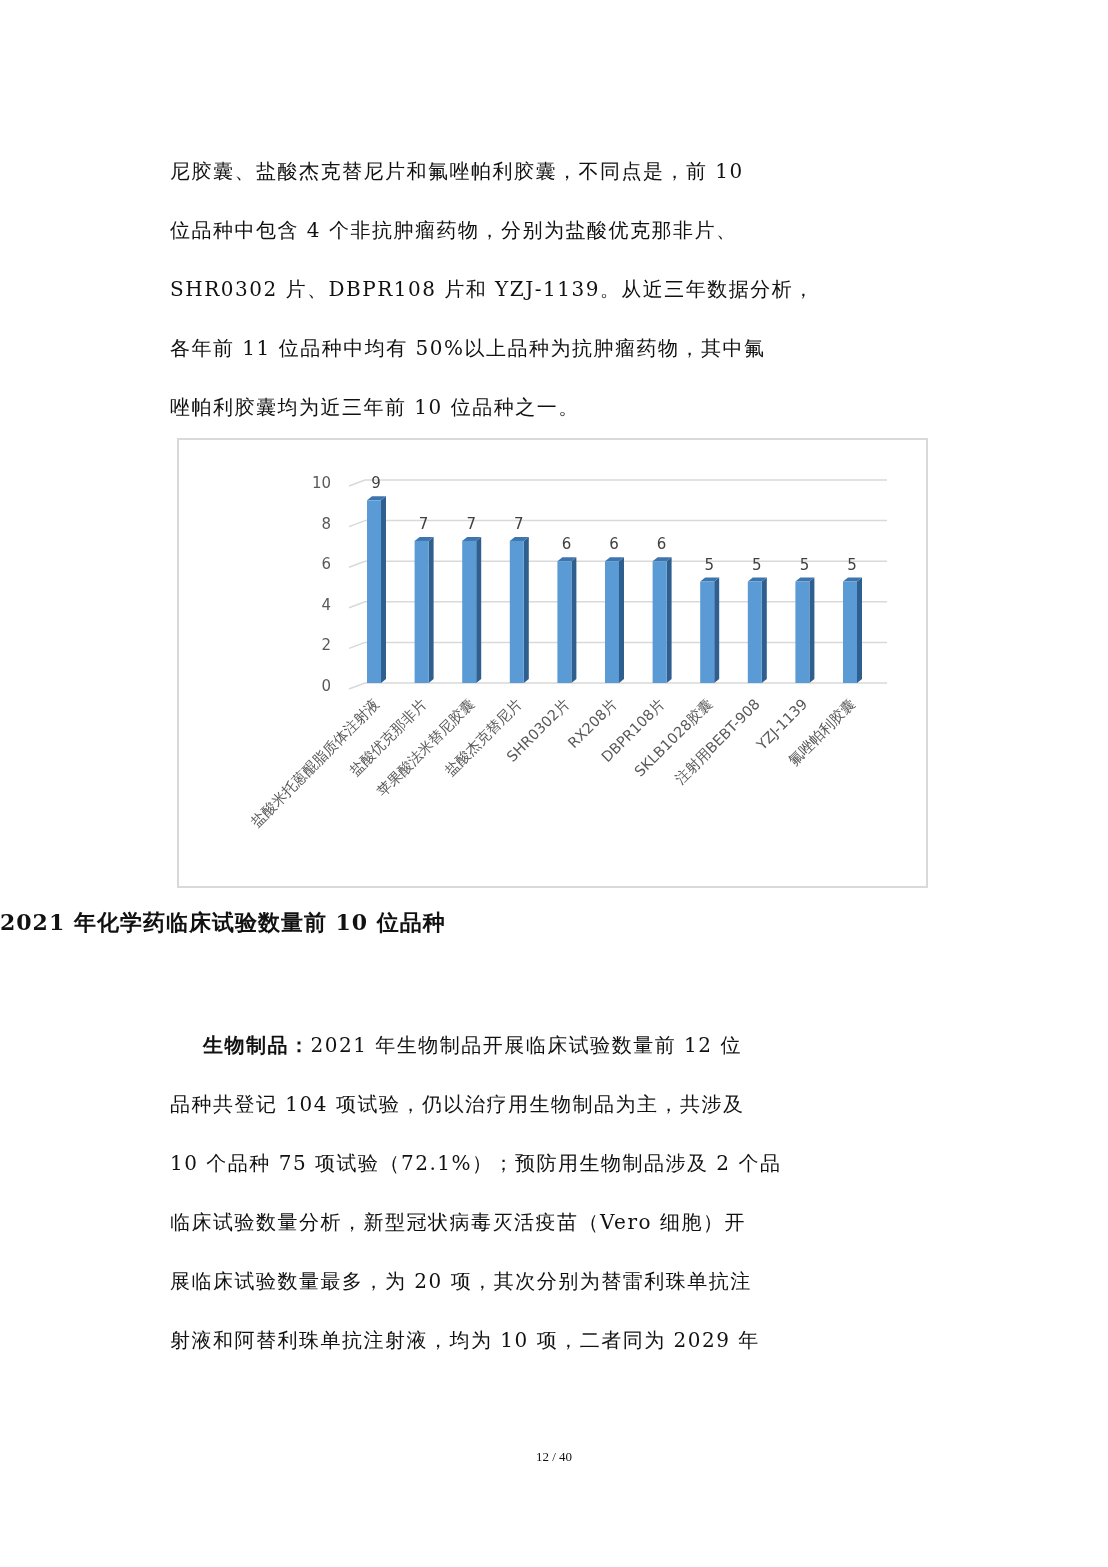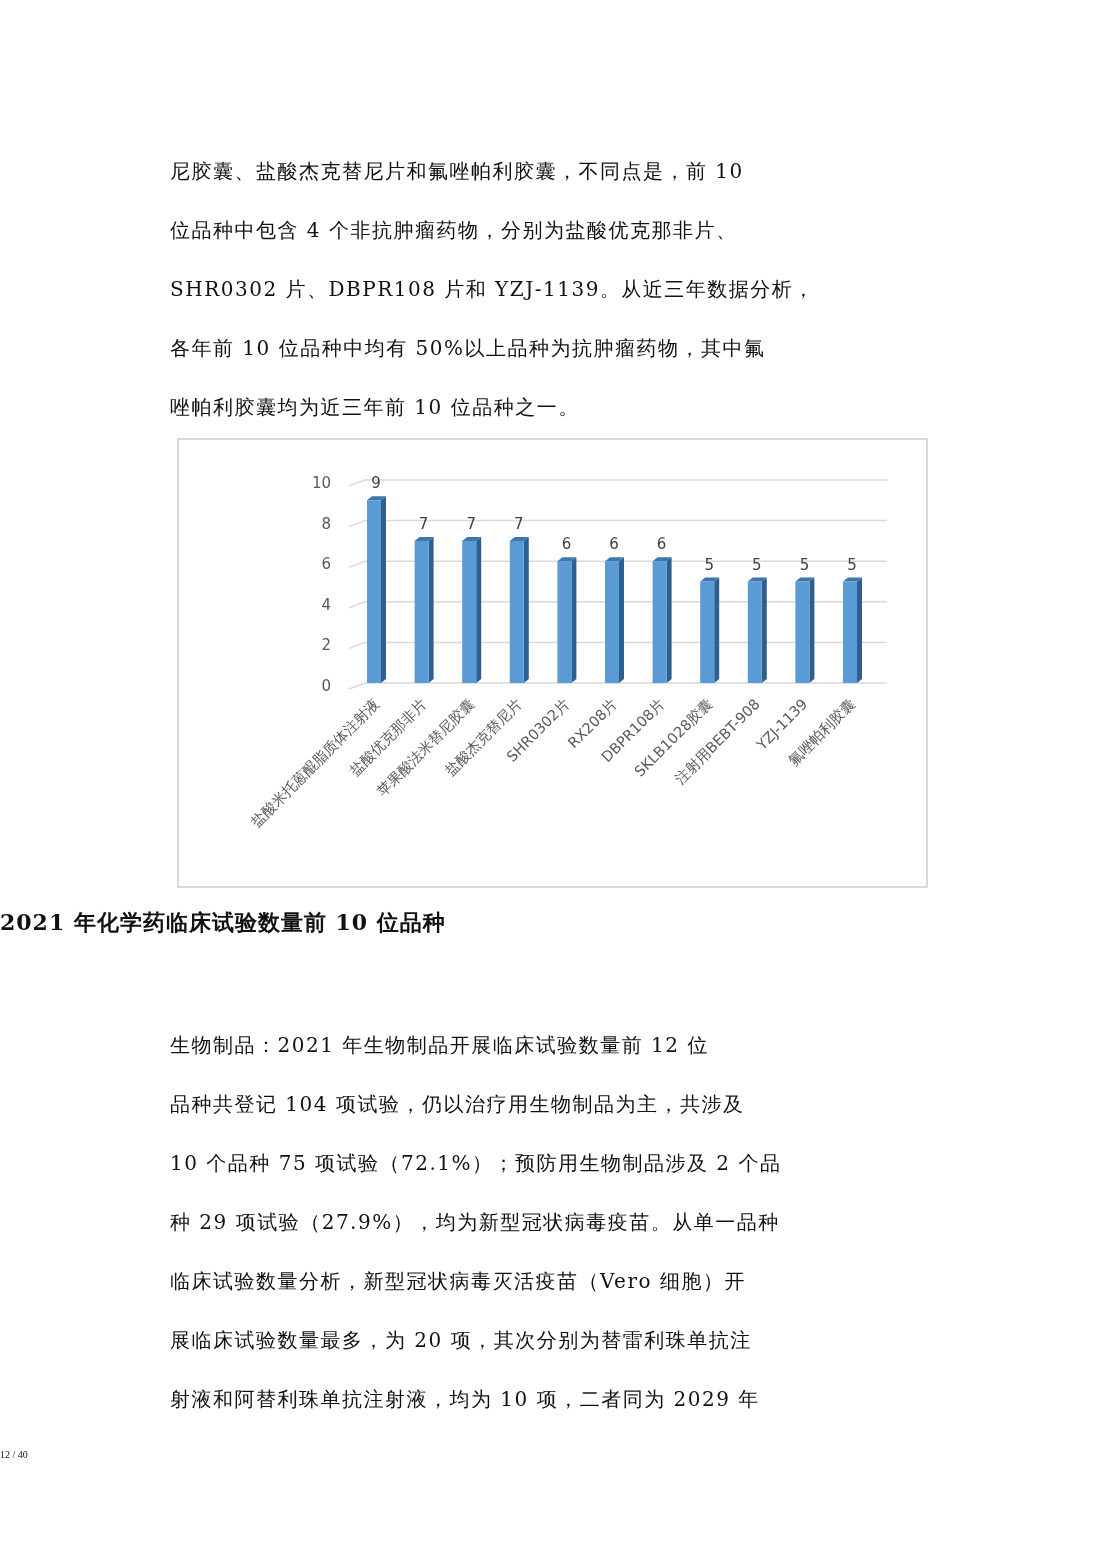--- a/index.html
+++ b/index.html
@@ -3,37 +3,37 @@
 <meta charset="utf-8">
 <style>
   html, body { margin: 0; padding: 0; background: #ffffff; }
   body { width: 1108px; height: 1567px; position: relative; overflow: hidden;
          font-family: "DejaVu Serif", "Liberation Serif", serif; color: #111; }
   .para { position: absolute; left: 170px; width: 772px; font-size: 20px;
           line-height: 59px; letter-spacing: 1.5px; text-align: justify; margin: 0; }
   .para .line { display: block; white-space: nowrap; height: 59px; }
   #para1 { top: 142px; }
   #para2 { top: 1016px; }
-  .bold-lead { font-weight: normal; }
+  .bold-lead { font-weight: bold; margin-left: 33px; }
   .chart-box { position: absolute; left: 177px; top: 438px; width: 751px; height: 450px;
                border: 2px solid #d9d9d9; box-sizing: border-box; background: #fff; }
   .caption { position: absolute; left: 0; width: 1108px; top: 908px; text-align: left;
              font-size: 22px; font-weight: bold; letter-spacing: 1px; }
-  .page-num { position: absolute; left: 0; width: 1108px; top: 1449px; 
-              font-size: 10px; font-family: "Liberation Serif", serif; }
+  .page-num { position: absolute; left: 0; width: 1108px; top: 1449px; text-align: center;
+              font-size: 13px; font-family: "Liberation Serif", serif; }
   svg text { font-family: "DejaVu Sans", "Liberation Sans", sans-serif; }
 </style>
 </head>
 <body>
 
 <div class="para" id="para1">
   <span class="line">尼胶囊、盐酸杰克替尼片和氟唑帕利胶囊，不同点是，前 10</span>
   <span class="line">位品种中包含 4 个非抗肿瘤药物，分别为盐酸优克那非片、</span>
   <span class="line">SHR0302 片、DBPR108 片和 YZJ-1139。从近三年数据分析，</span>
-  <span class="line">各年前 10 位品种中均有 50%以上品种为抗肿瘤药物，其中氟</span>
+  <span class="line">各年前 11 位品种中均有 50%以上品种为抗肿瘤药物，其中氟</span>
   <span class="line">唑帕利胶囊均为近三年前 10 位品种之一。</span>
 </div>
 
 <div class="chart-box">
   <svg id="chart-svg" width="747" height="446" viewBox="0 0 747 446" xmlns="http://www.w3.org/2000/svg">
       <line x1="170" y1="249" x2="186" y2="243" stroke="#d9d9d9" stroke-width="1.5"></line>
       <line x1="186" y1="243" x2="708" y2="243" stroke="#d9d9d9" stroke-width="1.5"></line>
       <text x="152" y="251" text-anchor="end" font-size="15" fill="#595959">0</text>
       <line x1="170" y1="208.4" x2="186" y2="202.4" stroke="#d9d9d9" stroke-width="1.5"></line>
       <line x1="186" y1="202.4" x2="708" y2="202.4" stroke="#d9d9d9" stroke-width="1.5"></line>
@@ -109,19 +109,18 @@
 </div>
 
 <div class="caption">2021 年化学药临床试验数量前 10 位品种</div>
 
 <div class="para" id="para2">
   <span class="line">
     <span class="bold-lead">生物制品：</span><span>2021 年生物制品开展临床试验数量前 12 位</span>
   </span>
   <span class="line">品种共登记 104 项试验，仍以治疗用生物制品为主，共涉及</span>
   <span class="line">10 个品种 75 项试验（72.1%）；预防用生物制品涉及 2 个品</span>
-  <span class="line">种 29 项试验（27.9%），均为新型冠状病毒疫苗。从单一品种</span>
   <span class="line">临床试验数量分析，新型冠状病毒灭活疫苗（Vero 细胞）开</span>
   <span class="line">展临床试验数量最多，为 20 项，其次分别为替雷利珠单抗注</span>
   <span class="line">射液和阿替利珠单抗注射液，均为 10 项，二者同为 2029 年</span>
 </div>
 
 <div class="page-num">12 / 40</div>
 
 </body></html>

